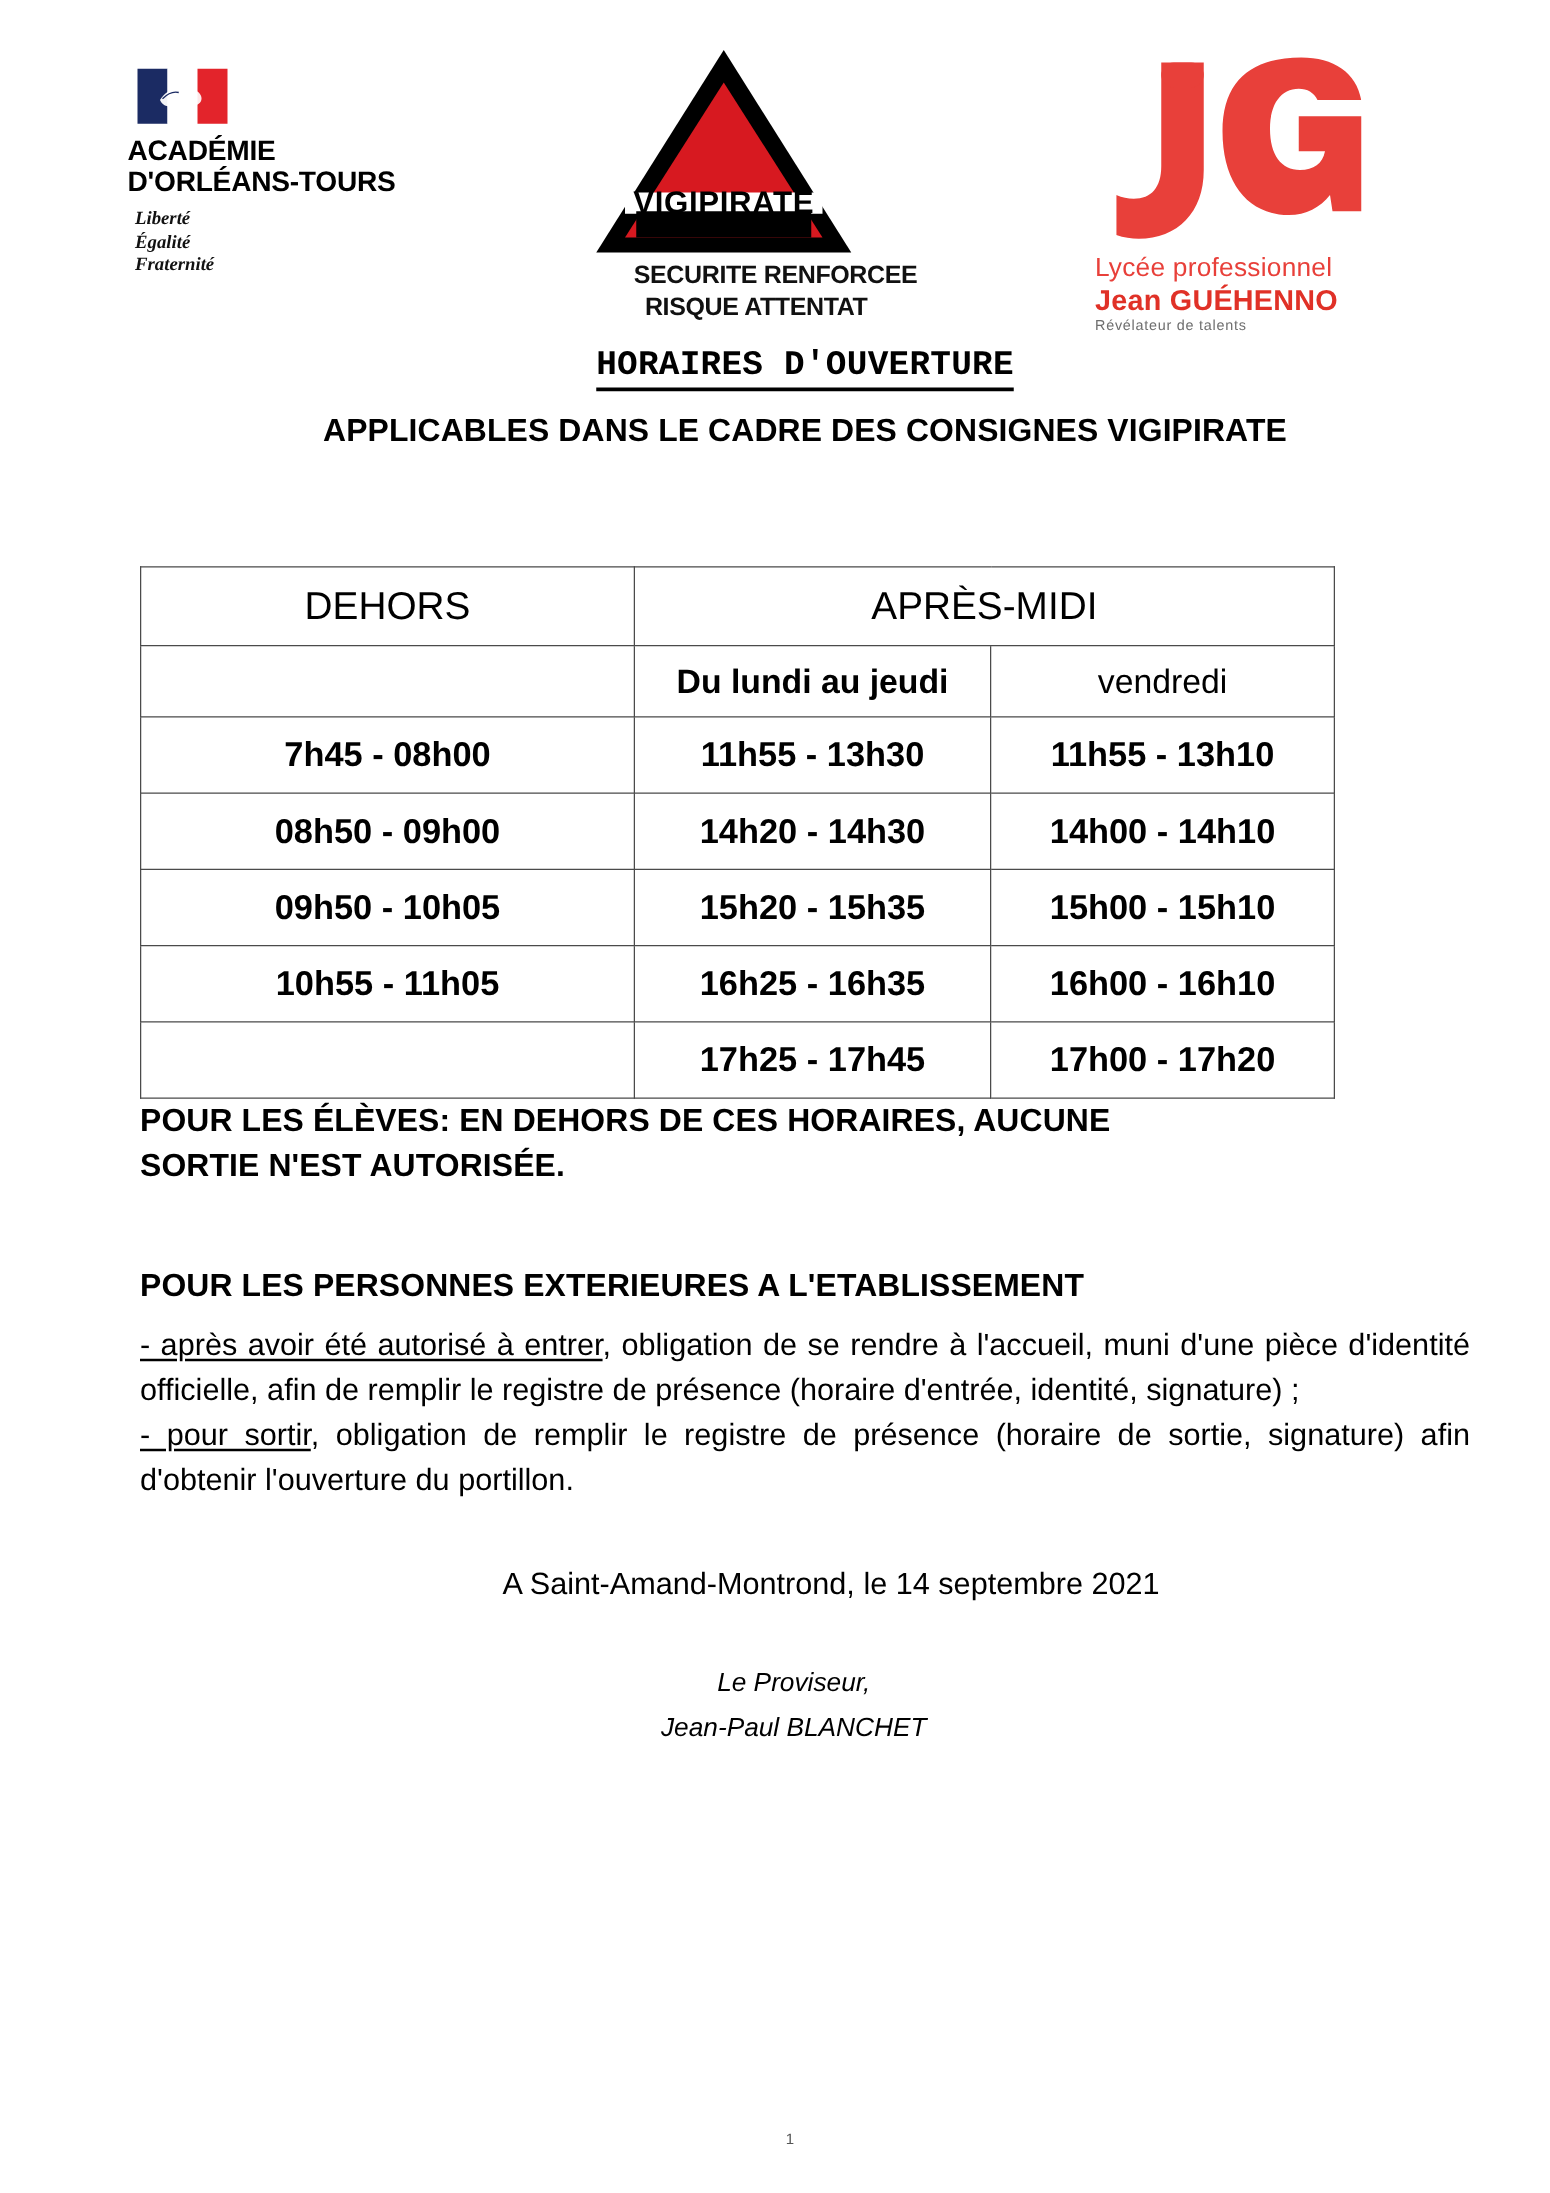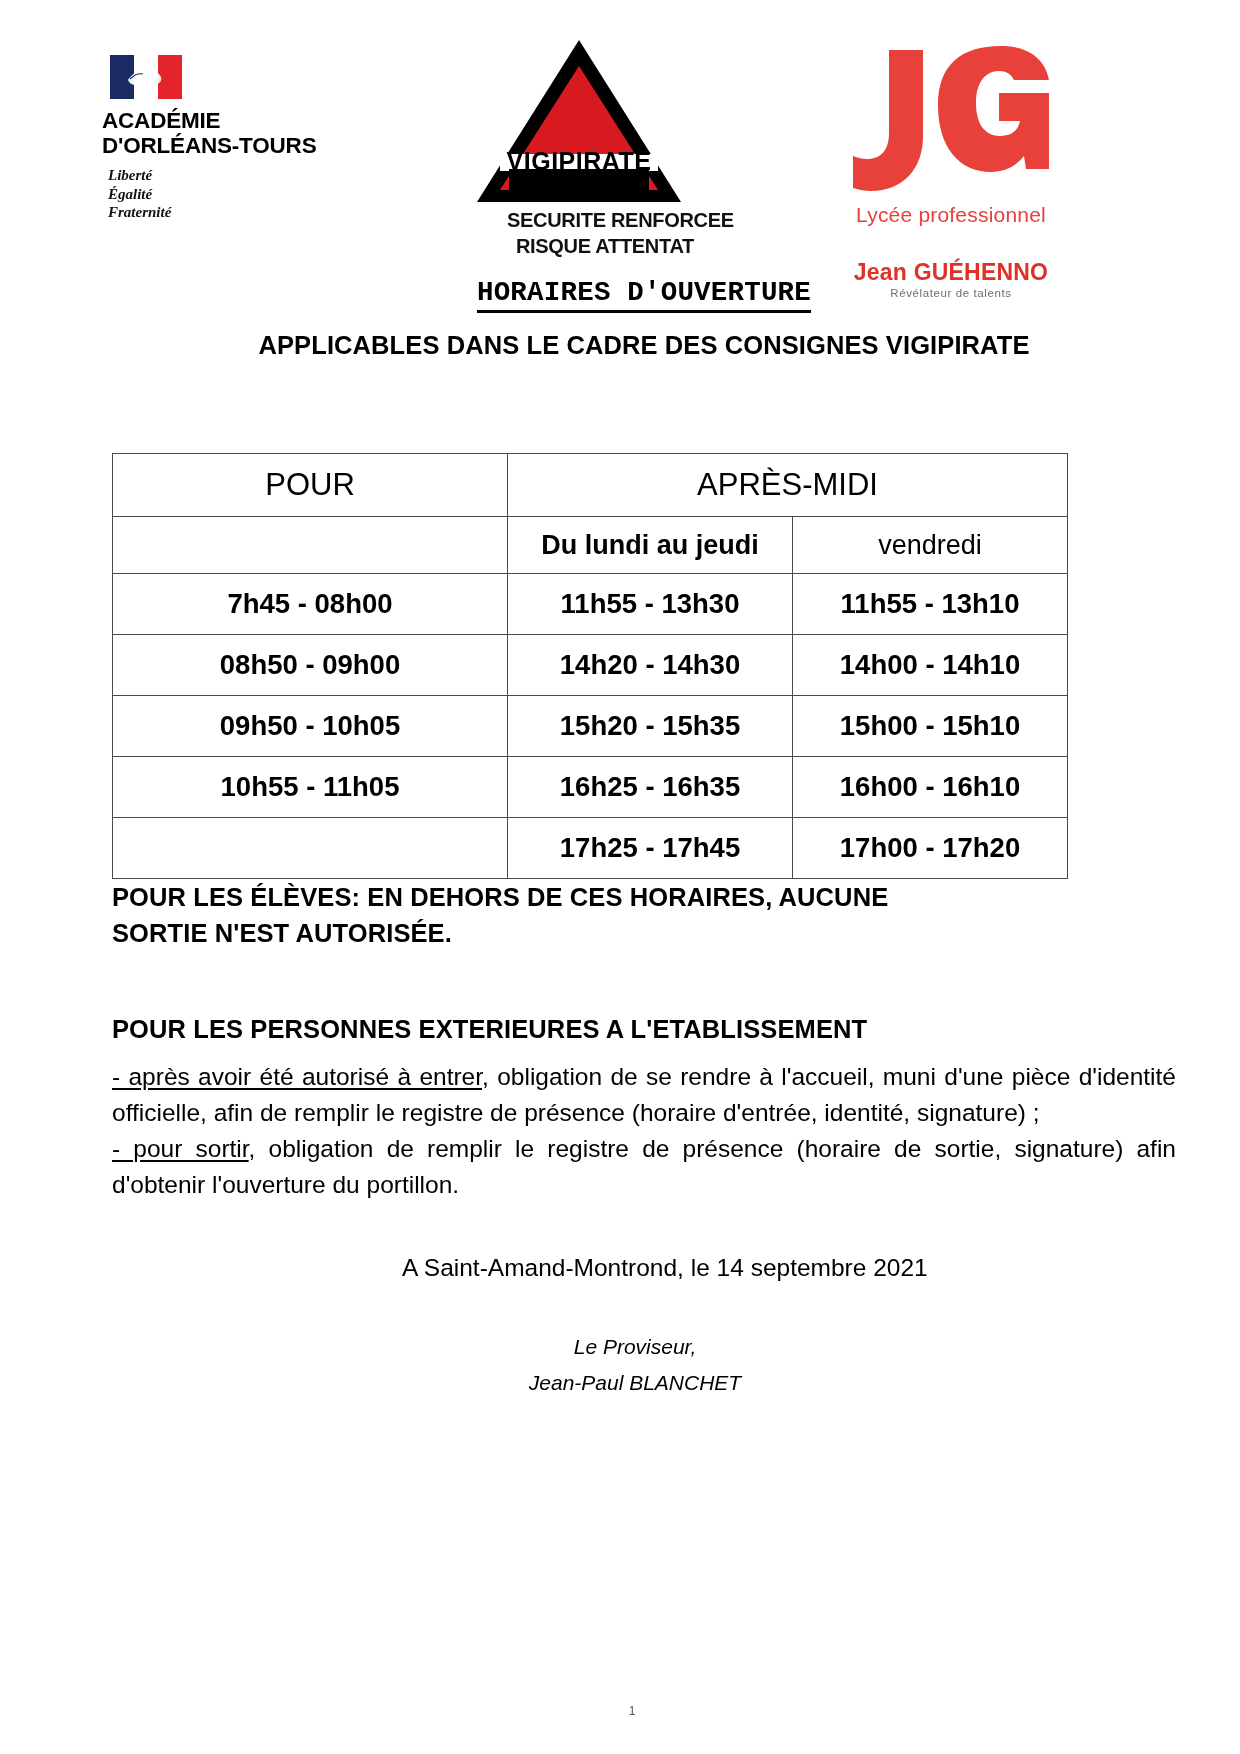--- a/index.html
+++ b/index.html
@@ -98,43 +98,41 @@
     line-height: 23px;
     letter-spacing: -0.3px;
     color: #111111;
     white-space: nowrap;
     margin-left: 43px;
   }
 
   
   .logo-jg {
     position: absolute;
-    left: 812px;
+    left: 852px;
     top: 38px;
     width: 230px;
-    text-align: center;
   }
   .jg-mark { display: block; margin: 0 auto; }
   .jg-line1 {
     font-family: "Liberation Sans", sans-serif;
     font-size: 21px;
     line-height: 24px;
     color: #e8403a;
     letter-spacing: 0.2px;
     white-space: nowrap;
   }
   .jg-line2 {
     font-family: "Liberation Sans", sans-serif;
     font-weight: bold;
     font-size: 23px;
     line-height: 26px;
     color: #e03127;
     letter-spacing: 0.2px;
     white-space: nowrap;
-    margin-top: 32px;
   }
   .jg-line3 {
     font-family: "Liberation Sans", sans-serif;
     font-size: 11.5px;
     line-height: 15px;
     color: #6e6e6e;
     letter-spacing: 0.6px;
     margin-top: 1px;
     white-space: nowrap;
   }
@@ -323,21 +321,21 @@
 
   <div class="schedule-wrap">
     <table class="schedule">
       <colgroup>
         <col class="col-matin">
         <col class="col-lundi">
         <col class="col-vendredi">
       </colgroup>
       <tbody>
         <tr>
-          <td class="head-big">POUR</td>
+          <td class="head-big">DEHORS</td>
           <td class="head-big" colspan="2">APRÈS-MIDI</td>
         </tr>
         <tr>
           <td class="head-sub"></td>
           <td class="head-sub">Du lundi au jeudi</td>
           <td class="head-sub light">vendredi</td>
         </tr>
 
         <tr>
           <td class="time">7h45 - 08h00</td>

